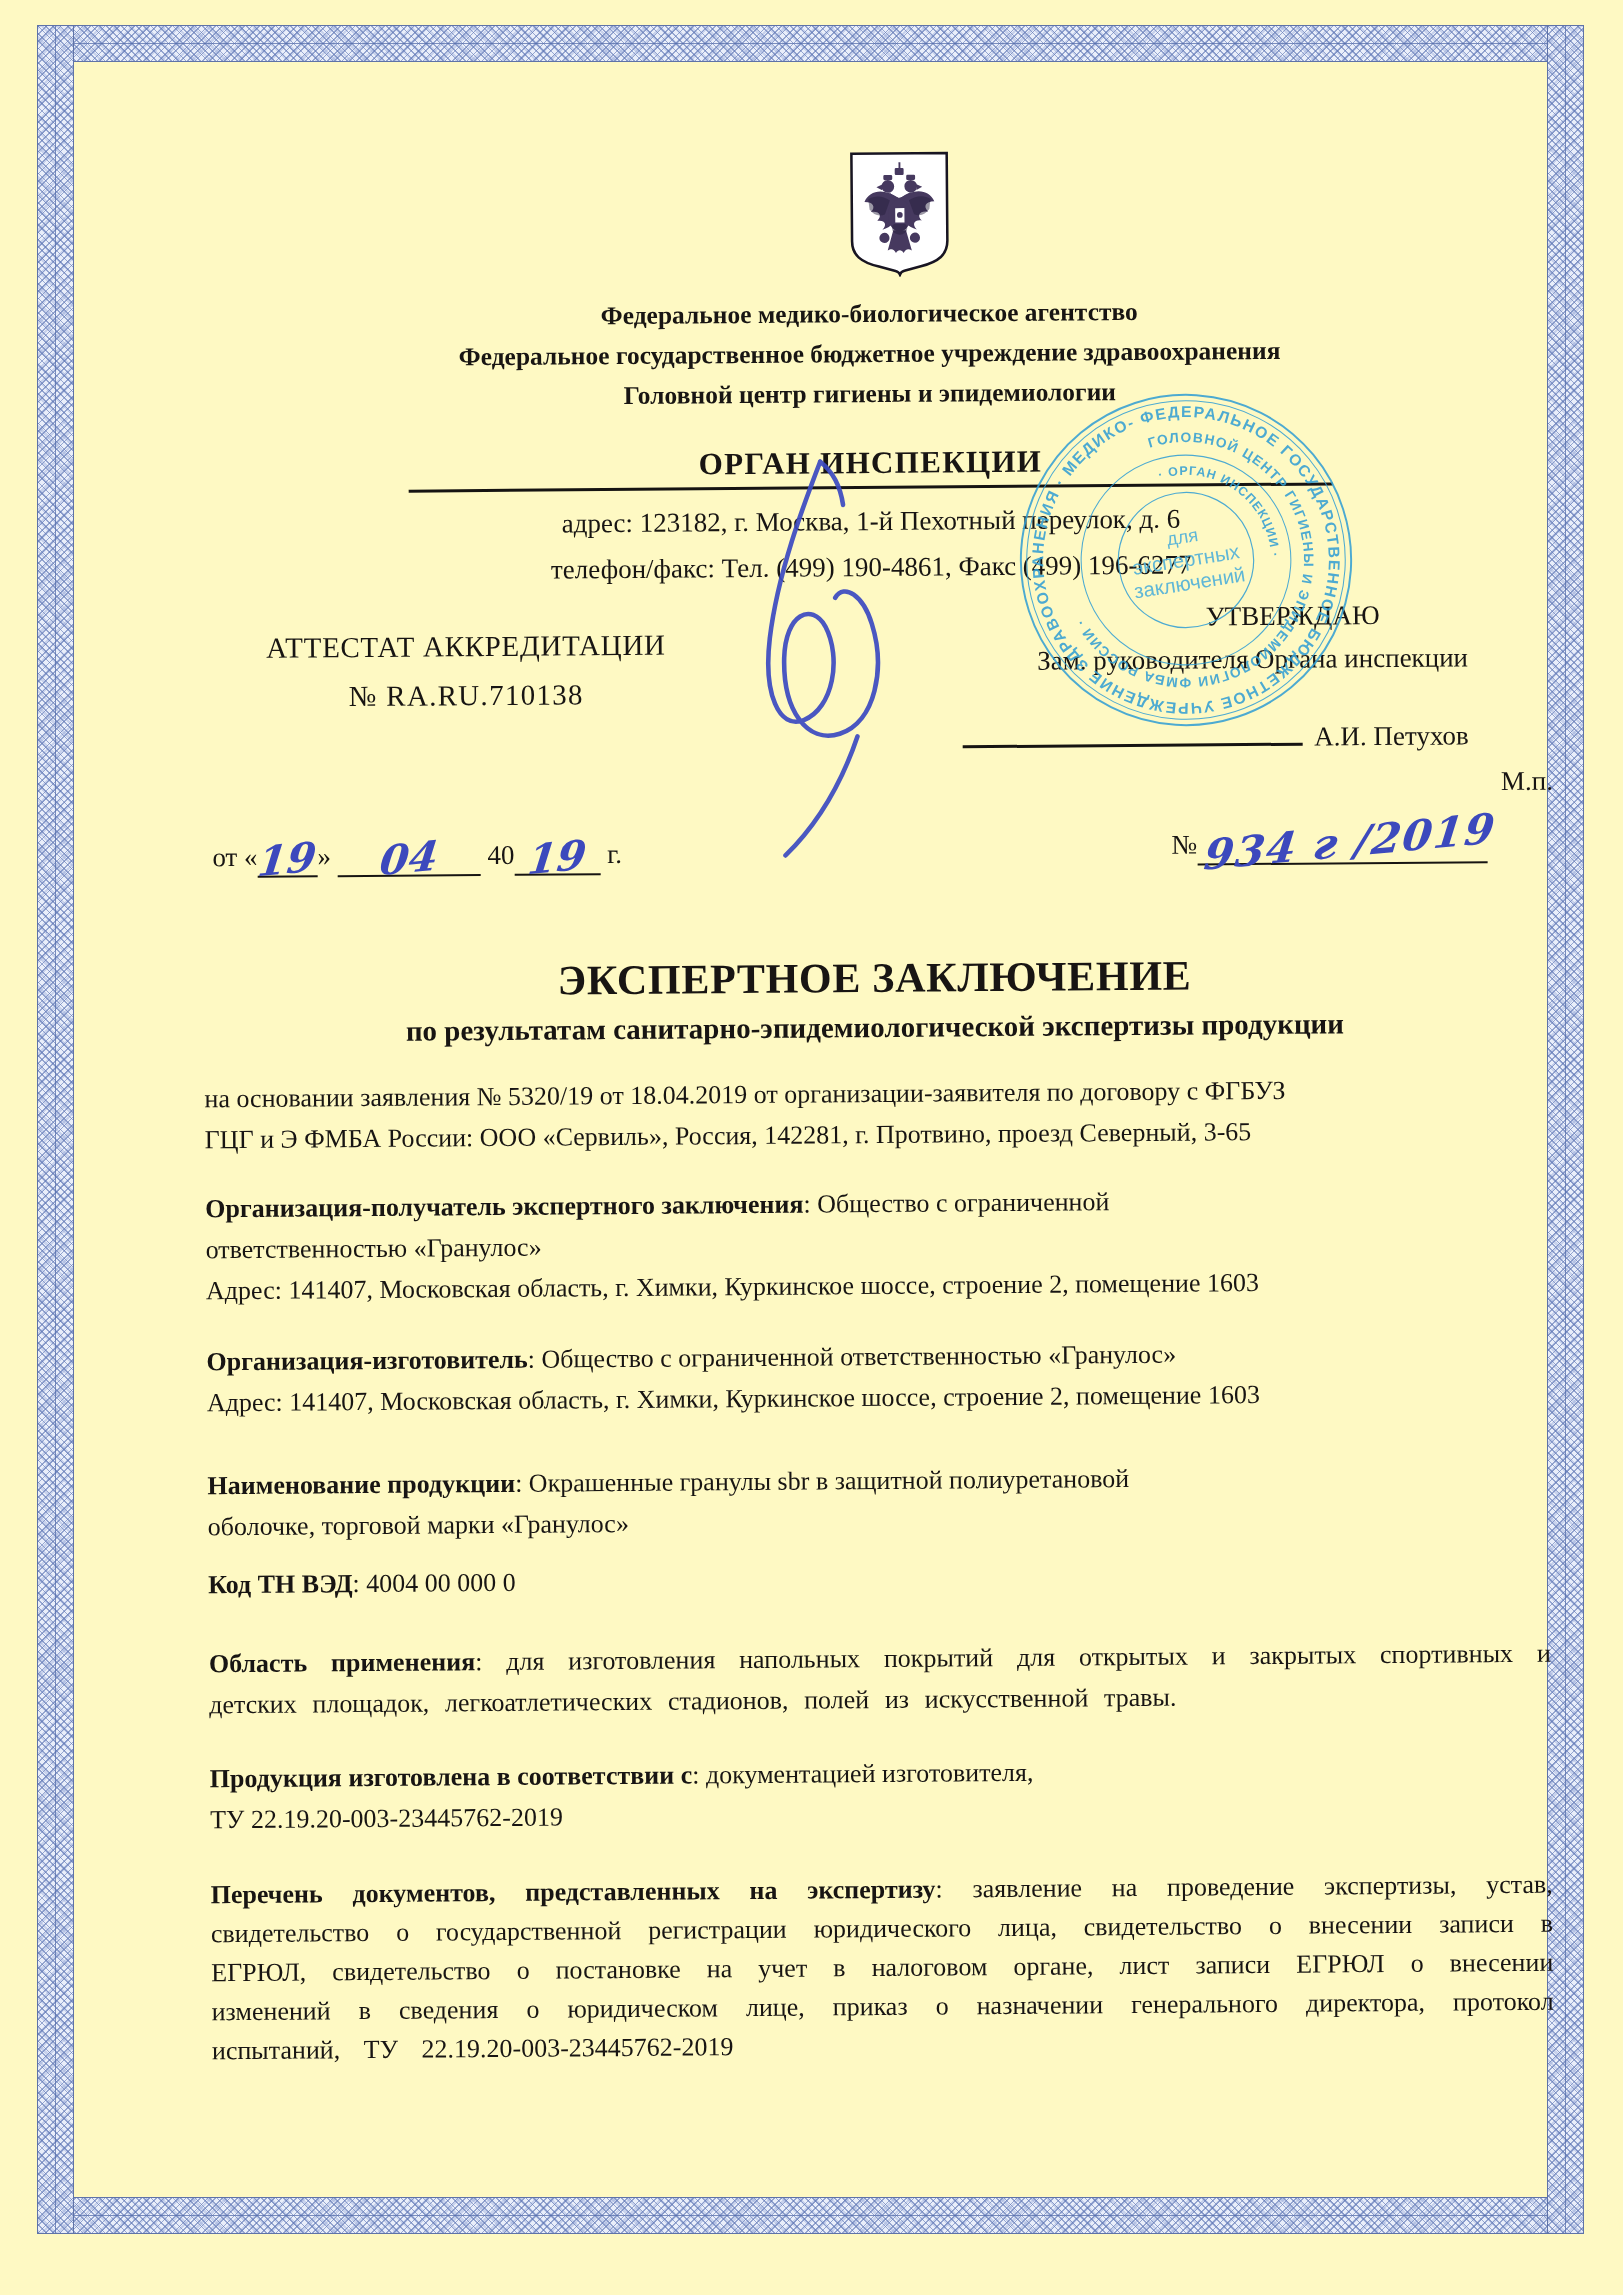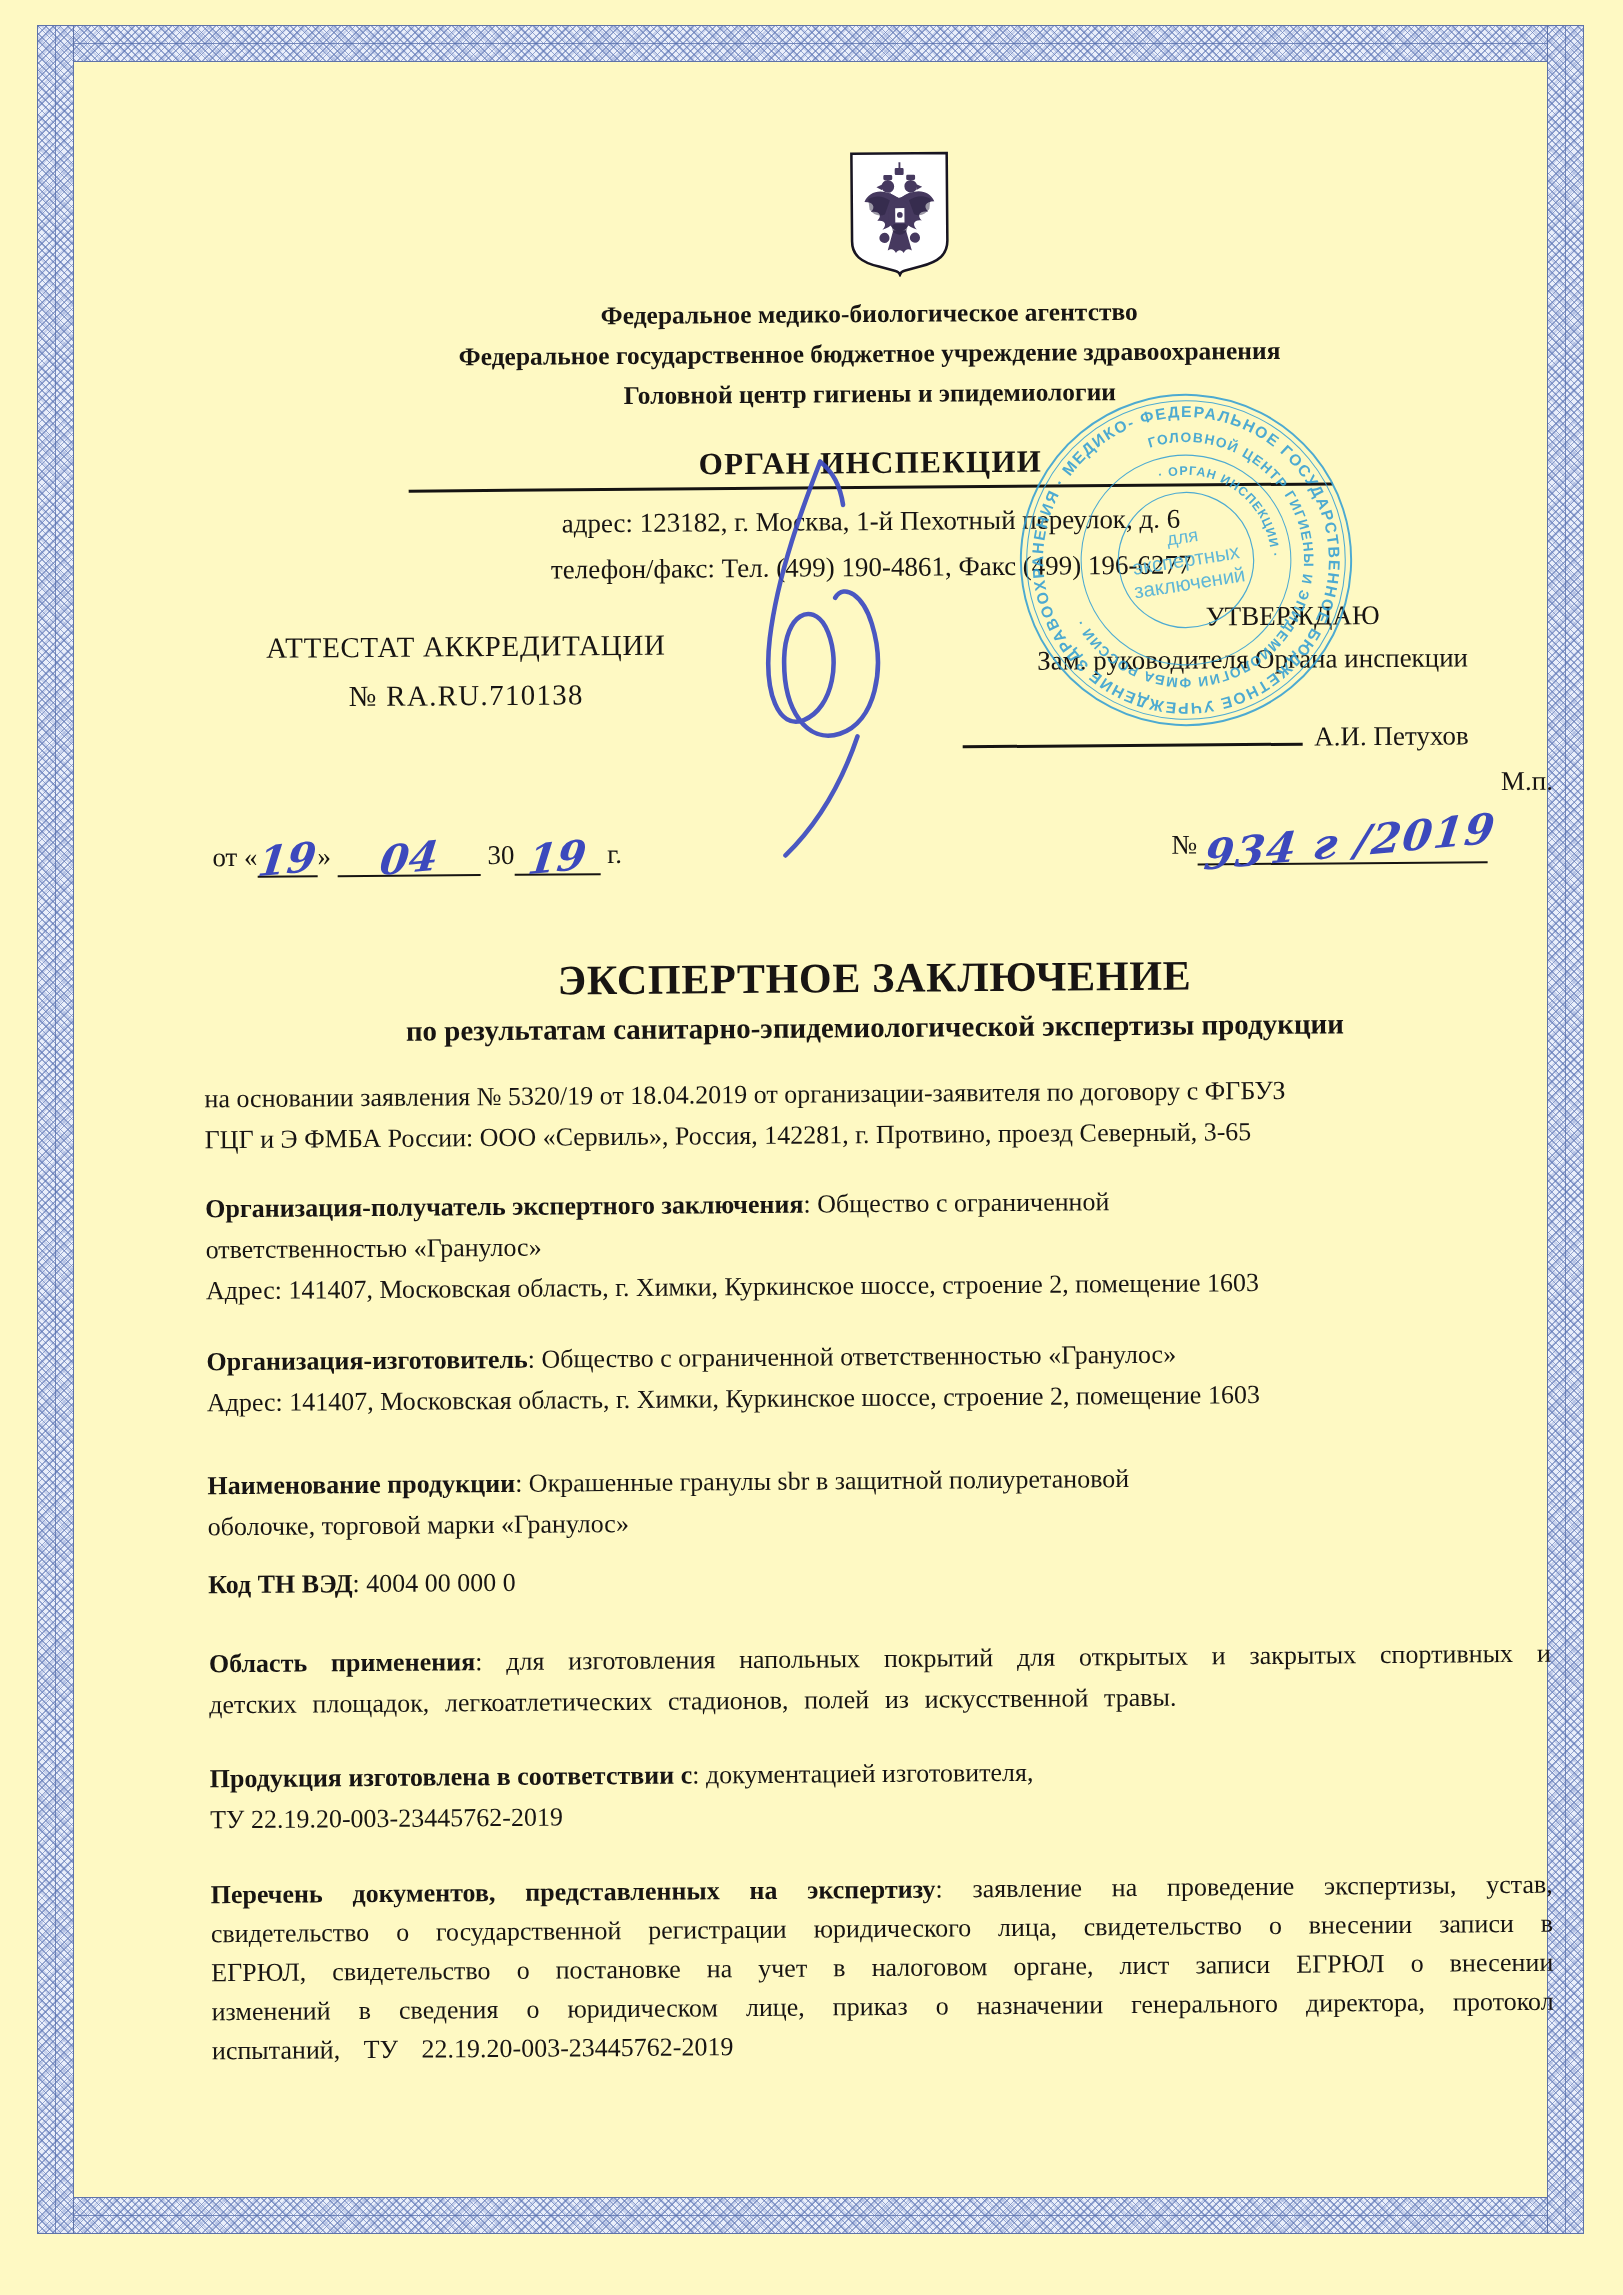--- a/index.html
+++ b/index.html
@@ -151,21 +151,21 @@
           <span class="sig-line"></span><span class="sig-name">А.И. Петухов</span>
         </div>
         <div class="seal-mark">М.п.</div>
       </div>
     </div>
 
     <div class="issue-row">
       <div class="issue-left">
         <span>от «</span><span class="blank blank-day"><span class="hw hw-date">19</span></span><span>»</span>
         <span class="blank blank-month"><span class="hw hw-date">04</span></span>
-        <span>30</span><span class="blank blank-year"><span class="hw hw-date">19</span></span>
+        <span>40</span><span class="blank blank-year"><span class="hw hw-date">19</span></span>
         <span>г.</span>
       </div>
       <div class="issue-right">
         <span>№</span><span class="blank blank-num"><span class="hw hw-num">934 г /2019</span></span>
       </div>
     </div>
 
     <div class="doc-title">ЭКСПЕРТНОЕ ЗАКЛЮЧЕНИЕ</div>
     <div class="doc-subtitle">по результатам санитарно-эпидемиологической экспертизы продукции</div>
 

